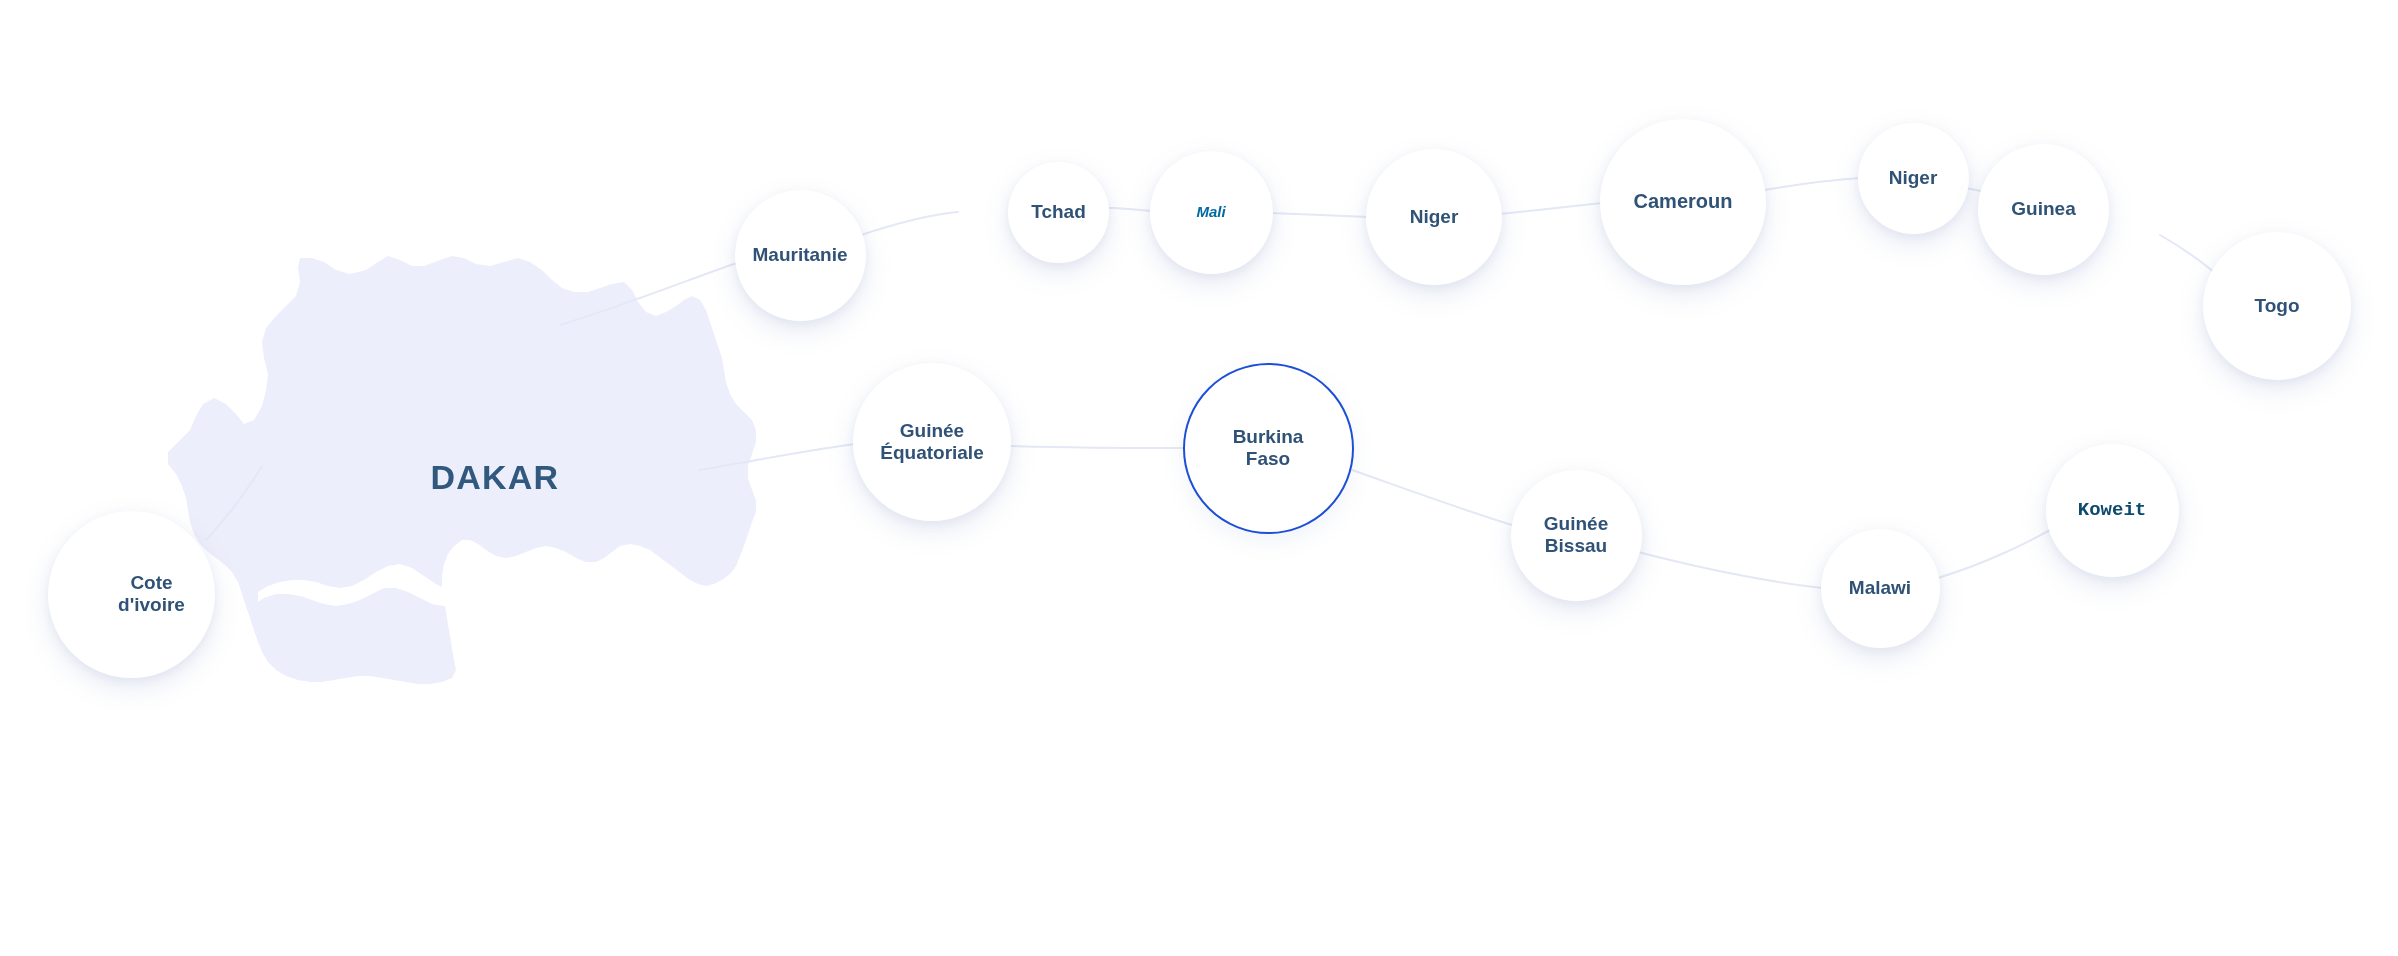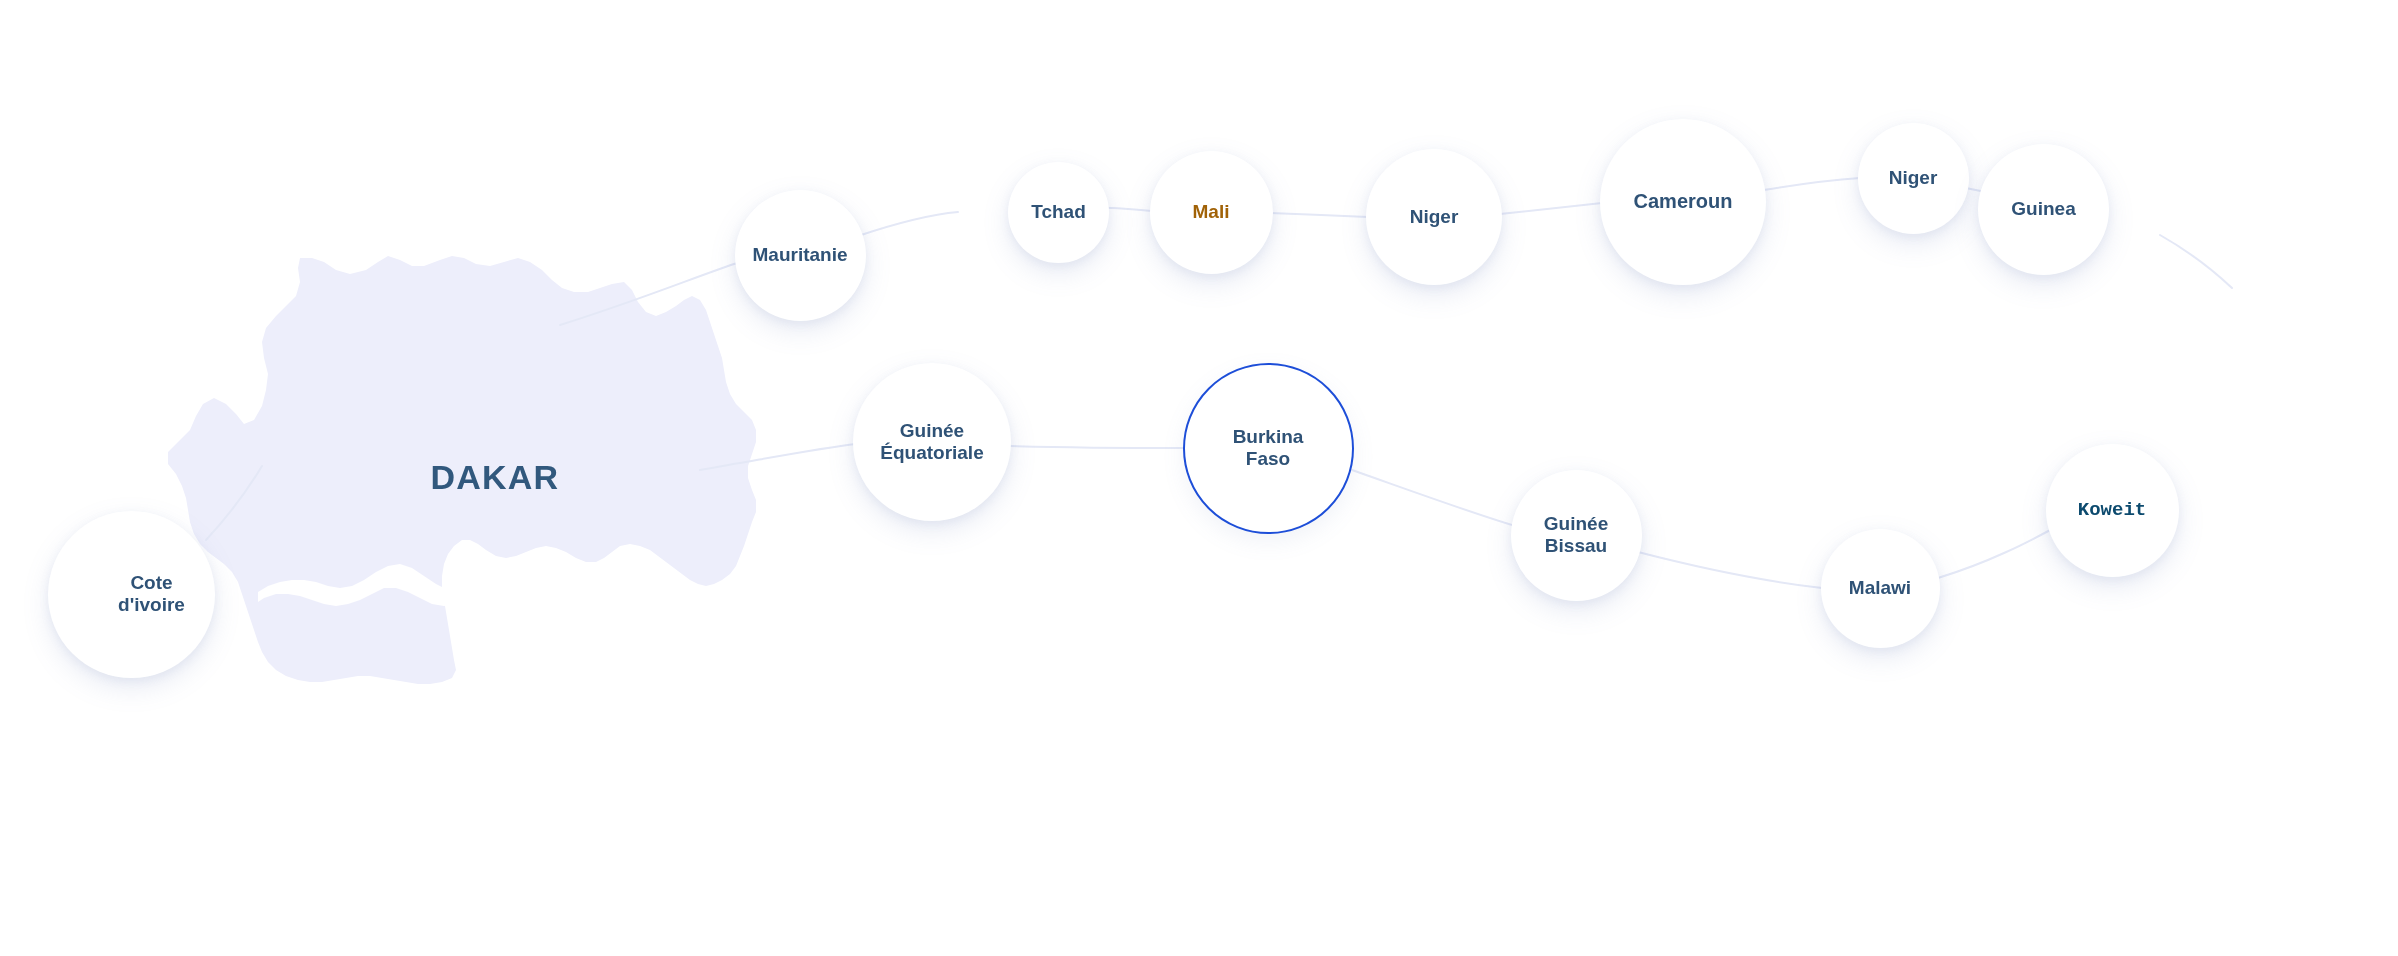--- a/index.html
+++ b/index.html
@@ -102,33 +102,36 @@
 <div class="node" style="width: 167px; height: 167px; left: 47.5px; top: 510.5px;">
       <span class="node-label" style="font-size: 19px; color: rgb(47, 82, 118); margin-left: 41px;">Cote d'ivoire</span>
     </div>
     <div class="node" style="width: 131px; height: 131px; left: 734.5px; top: 189.5px;">
       <span class="node-label" style="font-size: 19px; color: rgb(47, 82, 118);">Mauritanie</span>
     </div>
     <div class="node" style="width: 101px; height: 101px; left: 1008px; top: 161.5px; align-items: center;">
       <span class="node-label" style="font-size: 19px; color: rgb(47, 82, 118);">Tchad</span>
     </div>
     <div class="node" style="width: 123px; height: 123px; left: 1149.5px; top: 150.5px;">
-      <span class="node-label" style="font-size: 19px; color: #a16207;">Mali</span>
+      <span class="node-label" style="font-size: 15px; color: #0369a1; font-style: italic;">Mali</span>
     </div>
     <div class="node" style="width: 136px; height: 136px; left: 1366px; top: 149px;">
       <span class="node-label" style="font-size: 19px; color: rgb(47, 82, 118);">Niger</span>
     </div>
     <div class="node" style="width: 166px; height: 166px; left: 1600px; top: 119px;">
       <span class="node-label" style="font-size: 20px; color: rgb(47, 82, 118);">Cameroun</span>
     </div>
     <div class="node" style="width: 111px; height: 111px; left: 1857.5px; top: 122.5px;">
       <span class="node-label" style="font-size: 19px; color: rgb(47, 82, 118);">Niger</span>
     </div>
     <div class="node" style="width: 131px; height: 131px; left: 1978px; top: 143.5px;">
       <span class="node-label" style="font-size: 19px; color: rgb(47, 82, 118);">Guinea</span>
+    </div>
+    <div class="node" style="width: 148px; height: 148px; left: 2203px; top: 232px;">
+      <span class="node-label" style="font-size: 19px; color: rgb(47, 82, 118);">Togo</span>
     </div>
     <div class="node" style="width: 158px; height: 158px; left: 853px; top: 363px;">
       <span class="node-label" style="font-size: 19px; color: rgb(47, 82, 118);">Guinée<br>Équatoriale</span>
     </div>
     <div class="node outlined" style="width: 171px; height: 171px; left: 1182.5px; top: 362.5px;">
       <span class="node-label" style="font-size: 19px; color: rgb(47, 82, 118);">Burkina<br>Faso</span>
     </div>
     <div class="node" style="width: 131px; height: 131px; left: 1510.5px; top: 469.5px;">
       <span class="node-label" style="font-size: 19px; color: rgb(47, 82, 118);">Guinée<br>Bissau</span>
     </div>

